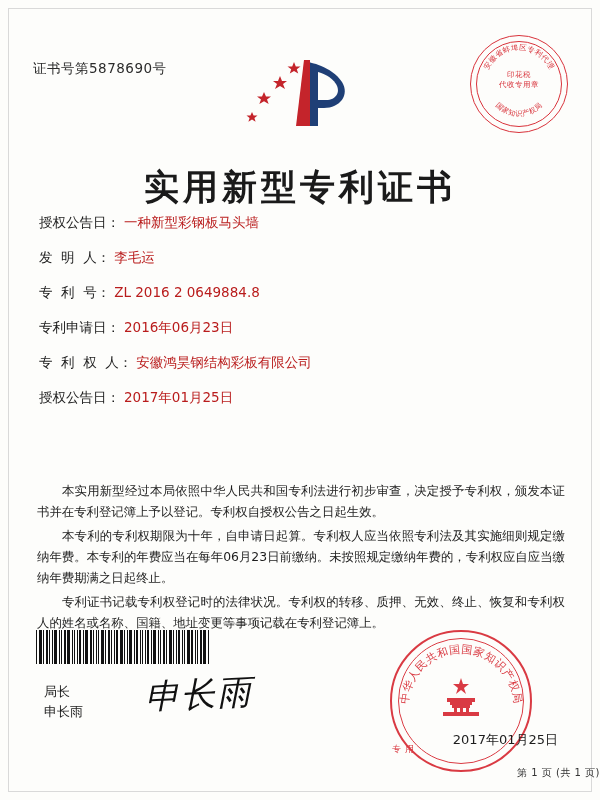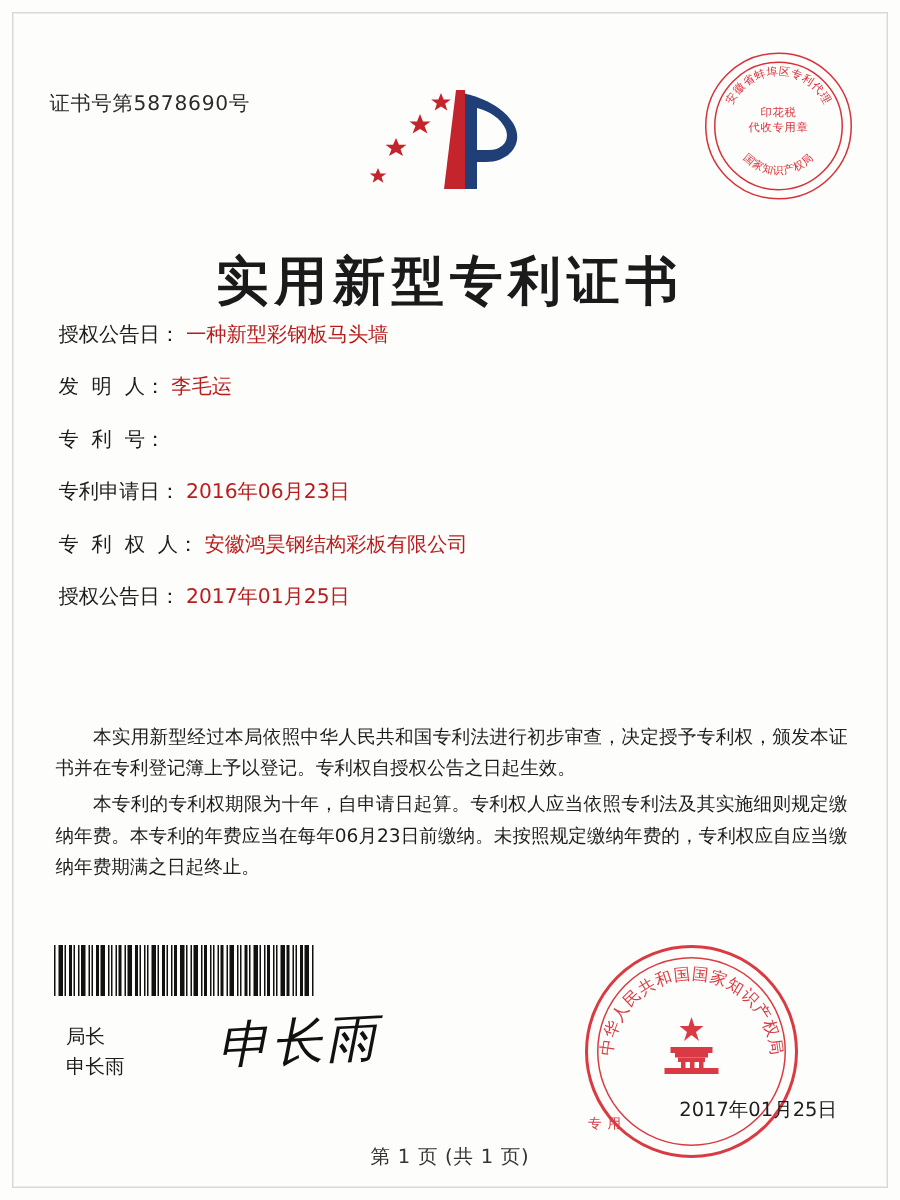--- a/index.html
+++ b/index.html
@@ -223,22 +223,22 @@
     font-size: 13px;
     color: #1d1d1d;
   }
 
   
   .footer {
     position: absolute;
     left: 0;
     right: 0;
     bottom: 20px;
-    text-align: center;
-    font-size: 13px;
+    text-align: right;
+    font-size: 10px;
     color: #333;
     letter-spacing: 0.5px;
   }
 </style>
 </head>
 <body>
 
 <div class="page">
 
   <div class="border-outer"></div>
@@ -285,38 +285,40 @@
     <div class="field-row">
       <span class="field-label">授权公告日：</span>
       <span class="field-value">一种新型彩钢板马头墙</span>
     </div>
     <div class="field-row">
       <span class="field-label">发  明  人：</span>
       <span class="field-value">李毛运</span>
     </div>
     <div class="field-row">
       <span class="field-label">专  利  号：</span>
+      <span class="field-value">ZL 2016 2 0649884.8</span>
     </div>
     <div class="field-row">
       <span class="field-label">专利申请日：</span>
       <span class="field-value">2016年06月23日</span>
     </div>
     <div class="field-row">
       <span class="field-label">专  利  权  人：</span>
       <span class="field-value">安徽鸿昊钢结构彩板有限公司</span>
     </div>
     <div class="field-row">
       <span class="field-label">授权公告日：</span>
       <span class="field-value">2017年01月25日</span>
     </div>
   </div>
 
   <div class="paras">
     <div class="para">本实用新型经过本局依照中华人民共和国专利法进行初步审查，决定授予专利权，颁发本证书并在专利登记簿上予以登记。专利权自授权公告之日起生效。</div>
     <div class="para">本专利的专利权期限为十年，自申请日起算。专利权人应当依照专利法及其实施细则规定缴纳年费。本专利的年费应当在每年06月23日前缴纳。未按照规定缴纳年费的，专利权应自应当缴纳年费期满之日起终止。</div>
+    <div class="para">专利证书记载专利权登记时的法律状况。专利权的转移、质押、无效、终止、恢复和专利权人的姓名或名称、国籍、地址变更等事项记载在专利登记簿上。</div>
   </div>
 
   <div class="barcode" id="barcode">
       <i style="width: 1px;"></i>
       <i style="width: 3px;"></i>
       <i style="width: 1px;"></i>
       <i style="width: 2px;"></i>
       <i style="width: 1px;"></i>
       <i style="width: 1px;"></i>
       <i style="width: 3px;"></i>

